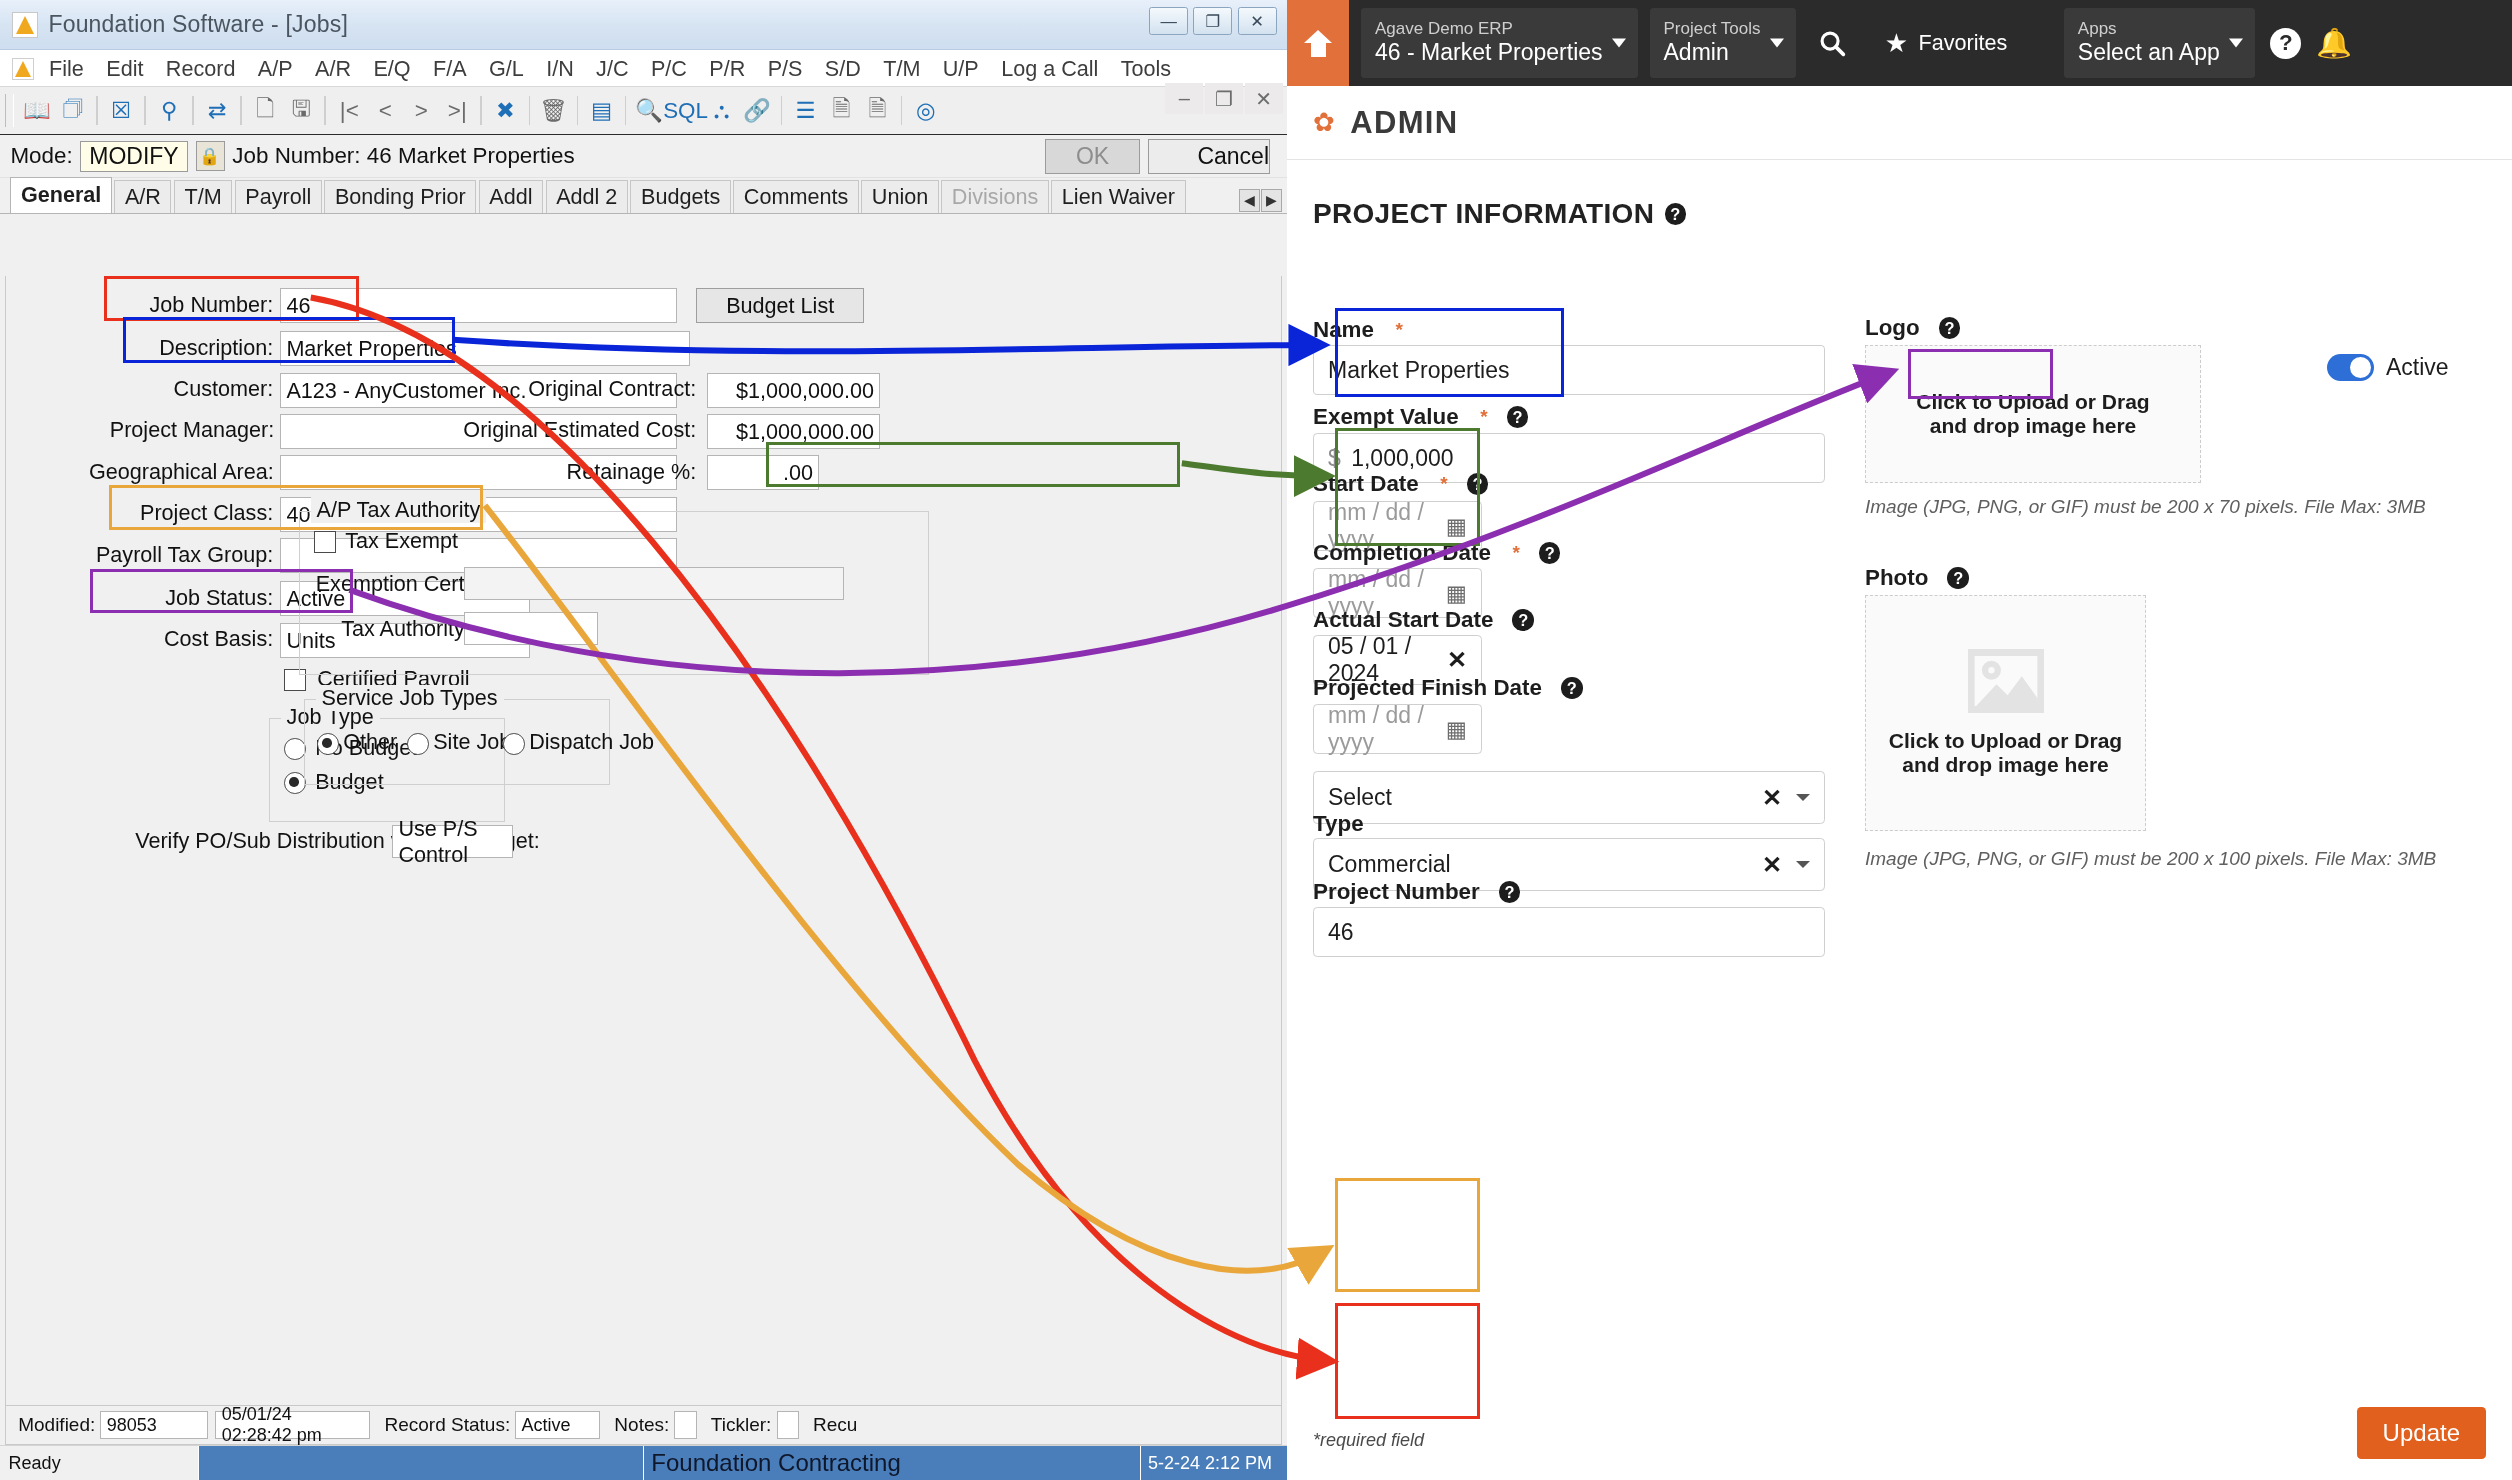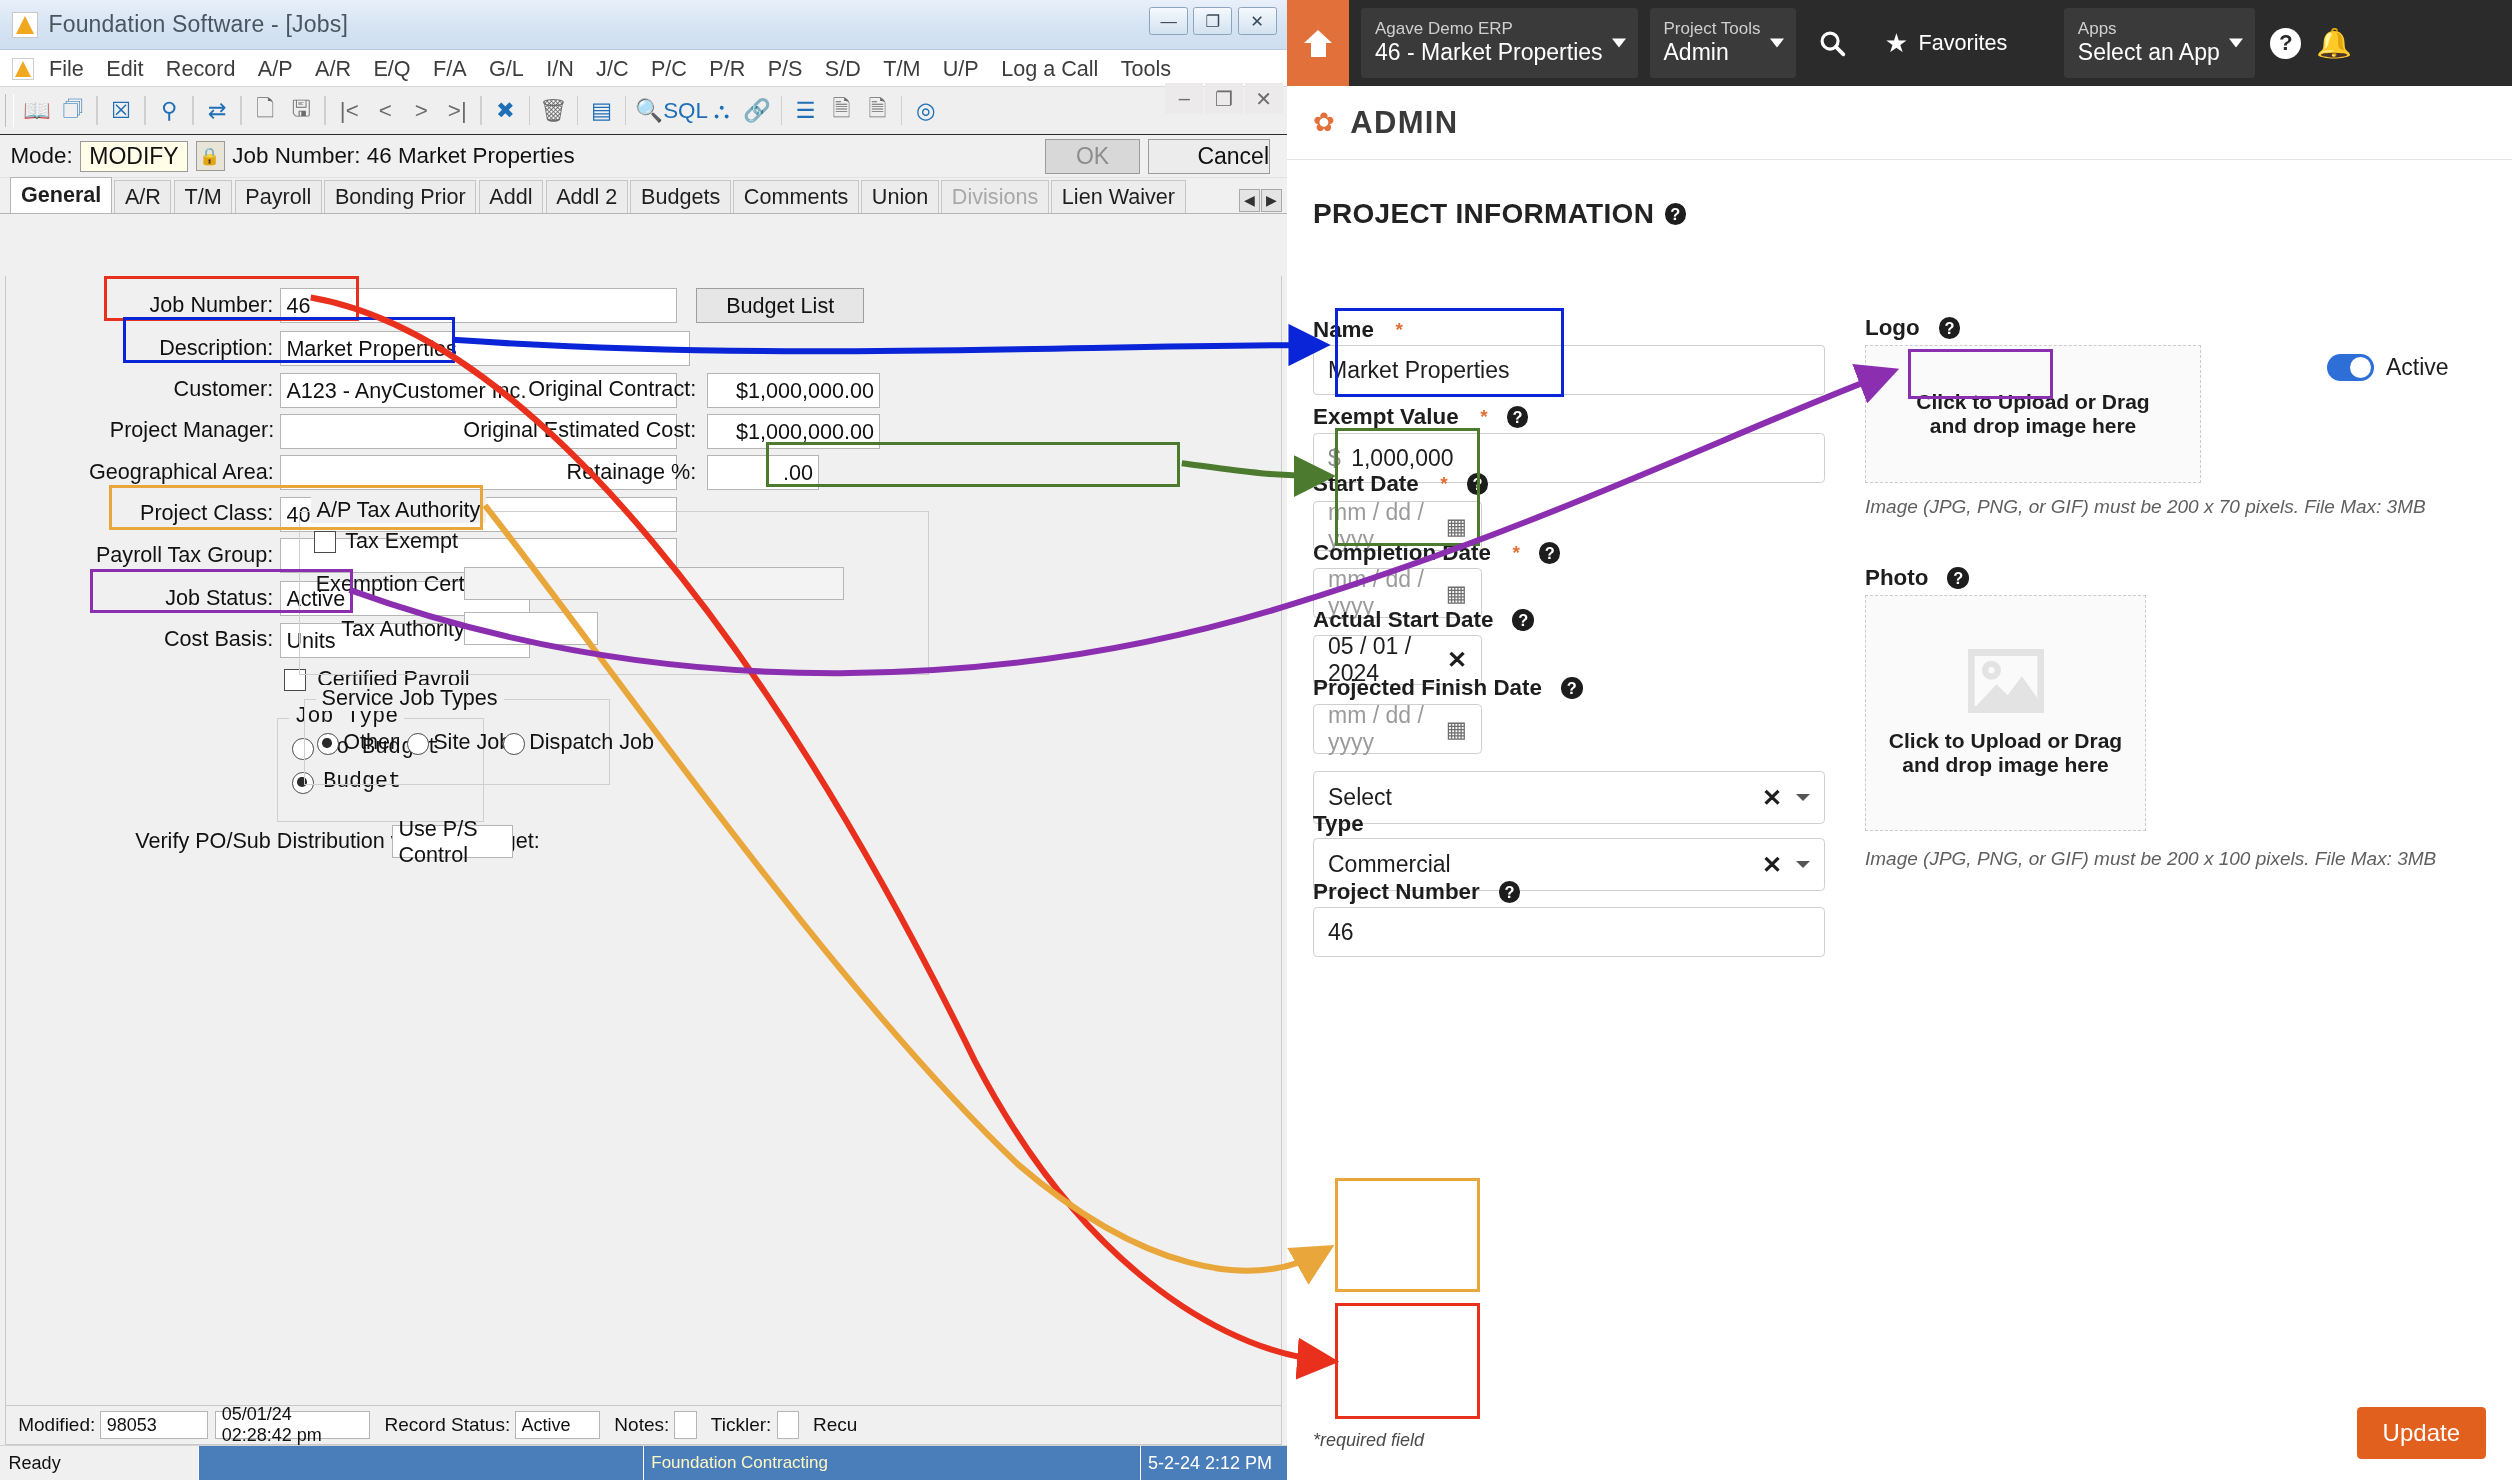--- a/index.html
+++ b/index.html
@@ -114,21 +114,21 @@
 
   .bottombar{position:absolute;left:5.2px;right:5.2px;bottom:35px;height:40px;background:#f0f0f0;
     border:0.9px solid #c9c9c9;display:flex;align-items:center;padding-left:12px;gap:0;}
   .bb-lbl{font-size:19px;color:#111;margin-right:5.2px;white-space:nowrap;}
   .bb-box{background:#fff;border:0.9px solid #b5b5b5;height:28px;font-size:18px;color:#111;
     display:flex;align-items:center;padding:0 5.2px;margin-right:14px;}
   .statusbar{position:absolute;left:0;right:0;bottom:0;height:35px;display:flex;
     border-top:0.9px solid #d4d4d4;}
   .sb-ready{width:198px;background:#f0f0f0;font-size:18px;color:#111;display:flex;align-items:center;padding-left:8.6px;}
   .sb-mid{flex:1;background:#4a7ebb;border-left:0.9px solid #fff;}
-  .sb-co{flex:1.1;background:#4a7ebb;color:#fef9c3;font-size:17px;display:flex;align-items:center;padding-left:7px;border-left:0.9px solid #fff;}
+  .sb-co{flex:1.1;background:#4a7ebb;color:#0f172a;font-size:24px;display:flex;align-items:center;padding-left:7px;border-left:0.9px solid #fff;}
   .sb-time{width:147px;background:#4a7ebb;color:#fff;font-size:18px;display:flex;align-items:center;padding-left:7px;border-left:0.9px solid #fff;}
 
   
   #web-app{position:absolute;left:1287px;top:0;width:1225px;height:1480px;background:#fff;overflow:hidden;}
   .web-topbar{height:86px;background:#2b2b2b;display:flex;align-items:stretch;}
   .home-tile{width:62px;background:#e2703a;display:flex;align-items:center;justify-content:center;}
   .home-ico{width:29px;height:29px;position:relative;}
   .home-ico:before{content:"";position:absolute;left:0;top:1.7px;width:0;height:0;
     border-left:14.7px solid transparent;border-right:14.7px solid transparent;border-bottom:13px solid #fff;}
   .home-ico:after{content:"";position:absolute;left:7px;top:13px;width:15.5px;height:15.5px;background:#fff;}
@@ -329,21 +329,21 @@
 
     <div class="fld-label" style="left:82px;top:309px;width:185px;">Job Status:</div>
     <div class="fld-input" style="left:274px;top:305px;width:250px;height:35px;">Active</div>
 
     <div class="fld-label" style="left:82px;top:350px;width:185px;">Cost Basis:</div>
     <div class="fld-input" style="left:274px;top:347px;width:250px;height:35px;">Units</div>
 
     <div class="chk" style="left:278px;top:393px;"></div>
     <div class="statictxt" style="left:311px;top:390px;">Certified Payroll</div>
 
-    <div class="groupbox" style="left:271px;top:442px;width:207px;height:104px;font-family:Liberation Mono, monospace;">
+    <div class="groupbox" style="left:263px;top:442px;width:236px;height:104px;">
       <span class="gtitle">Job Type</span>
       <div class="radio" style="left:14px;top:19px;"></div>
       <div class="statictxt" style="left:45px;top:15.5px;">No Budget</div>
       <div class="radio sel" style="left:14px;top:53px;"></div>
       <div class="statictxt" style="left:45px;top:50px;">Budget</div>
     </div>
 
     <div class="fld-label" style="left:414px;top:100px;width:276px;text-align:right;">Original Contract:</div>
     <div class="fld-input right" style="left:701px;top:97px;width:173px;height:35px;">$1,000,000.00</div>
 

